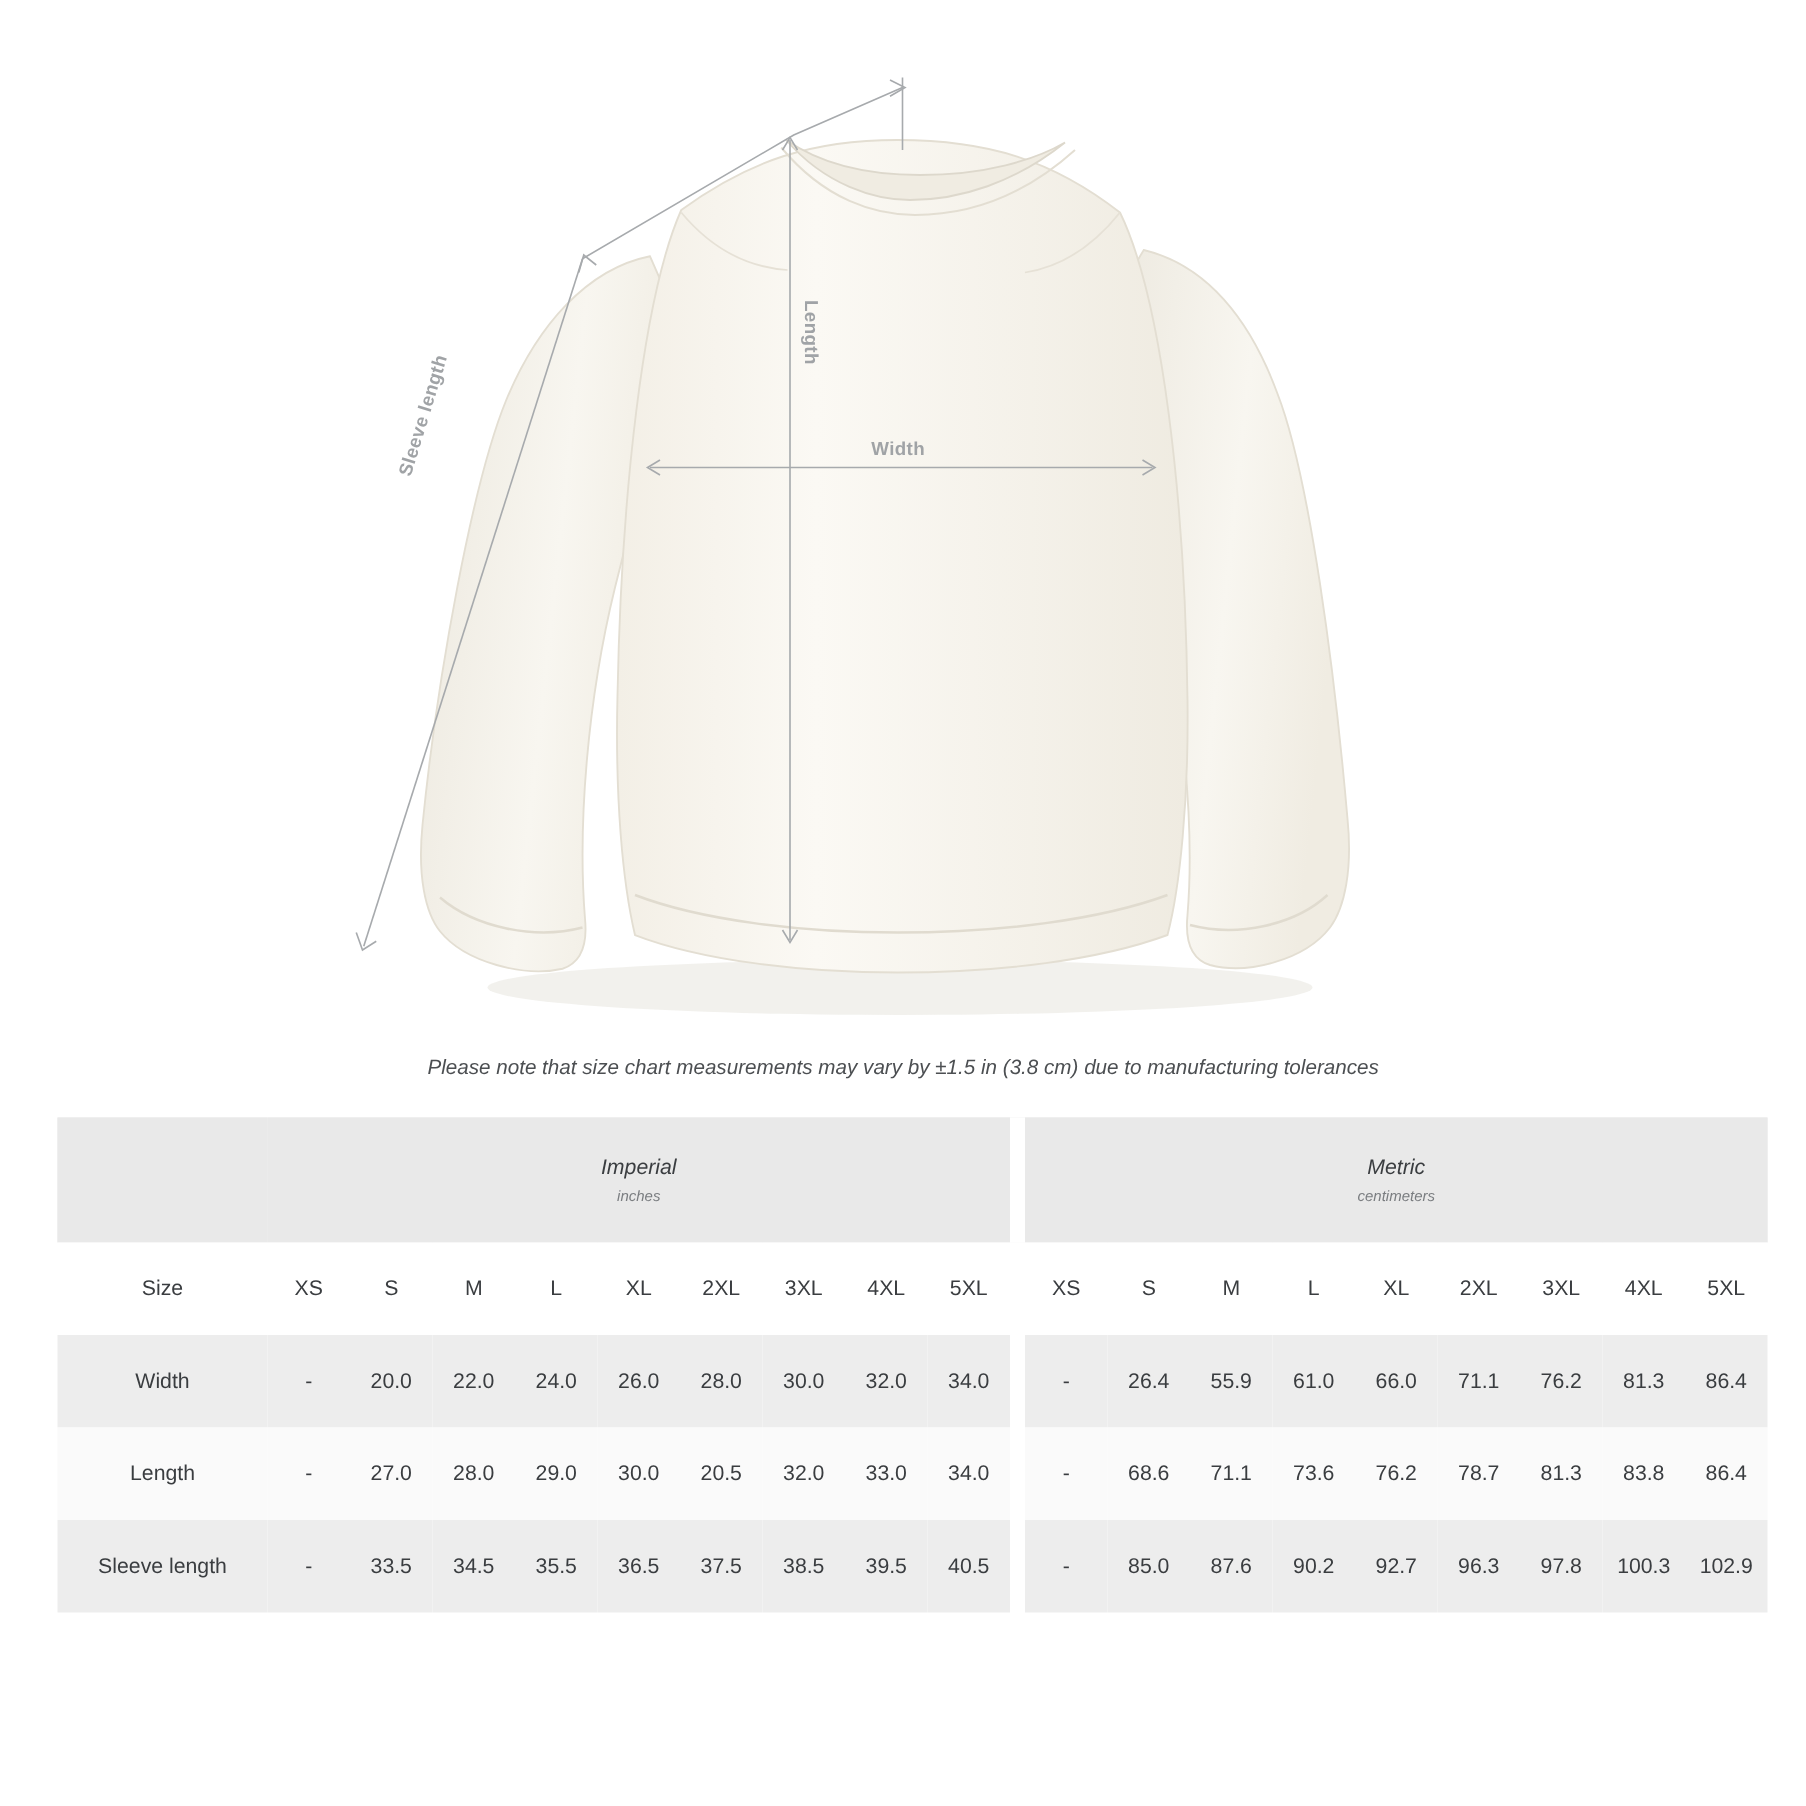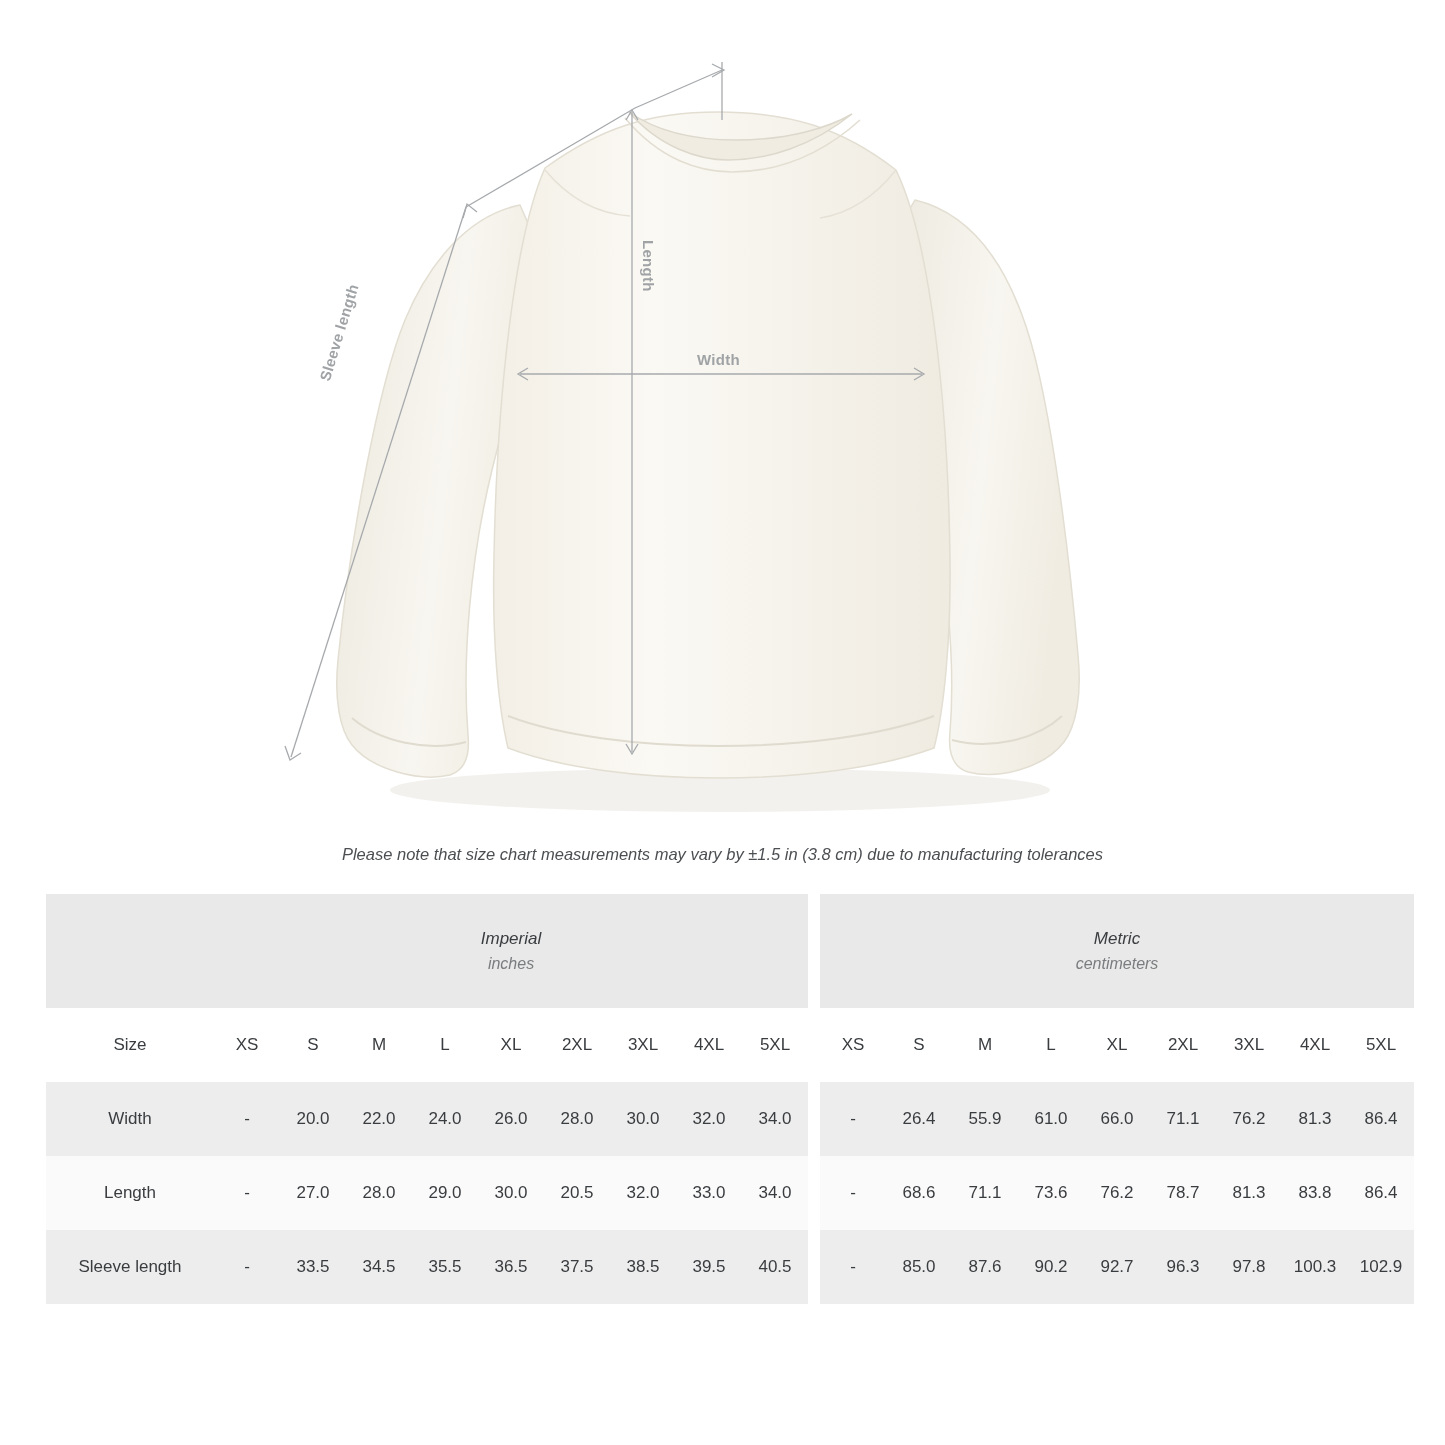--- a/index.html
+++ b/index.html
@@ -87,32 +87,32 @@
     text-align: center;
     font-size: 17px;
     color: #3a3d40;
     font-weight: normal;
     padding: 0;
     height: 74px;
     vertical-align: middle;
   }
   .band {
     background: #e9e9e9;
-    height: 114px;
+    height: 100px;
     margin-top: 16px;
   }
   .unit-system {
     font-size: 24px;
     font-weight: bold;
     font-style: italic;
     color: #7a7d80;
     line-height: 1.25;
   }
   .unit-sub {
-    font-size: 16px;
+    font-size: 12px;
     font-style: italic;
     font-weight: normal;
     color: #7a7d80;
     display: block;
     margin-top: 5px;
   }
   .row-head {
     font-weight: bold;
     font-size: 18px;
     color: #2b2e30;

